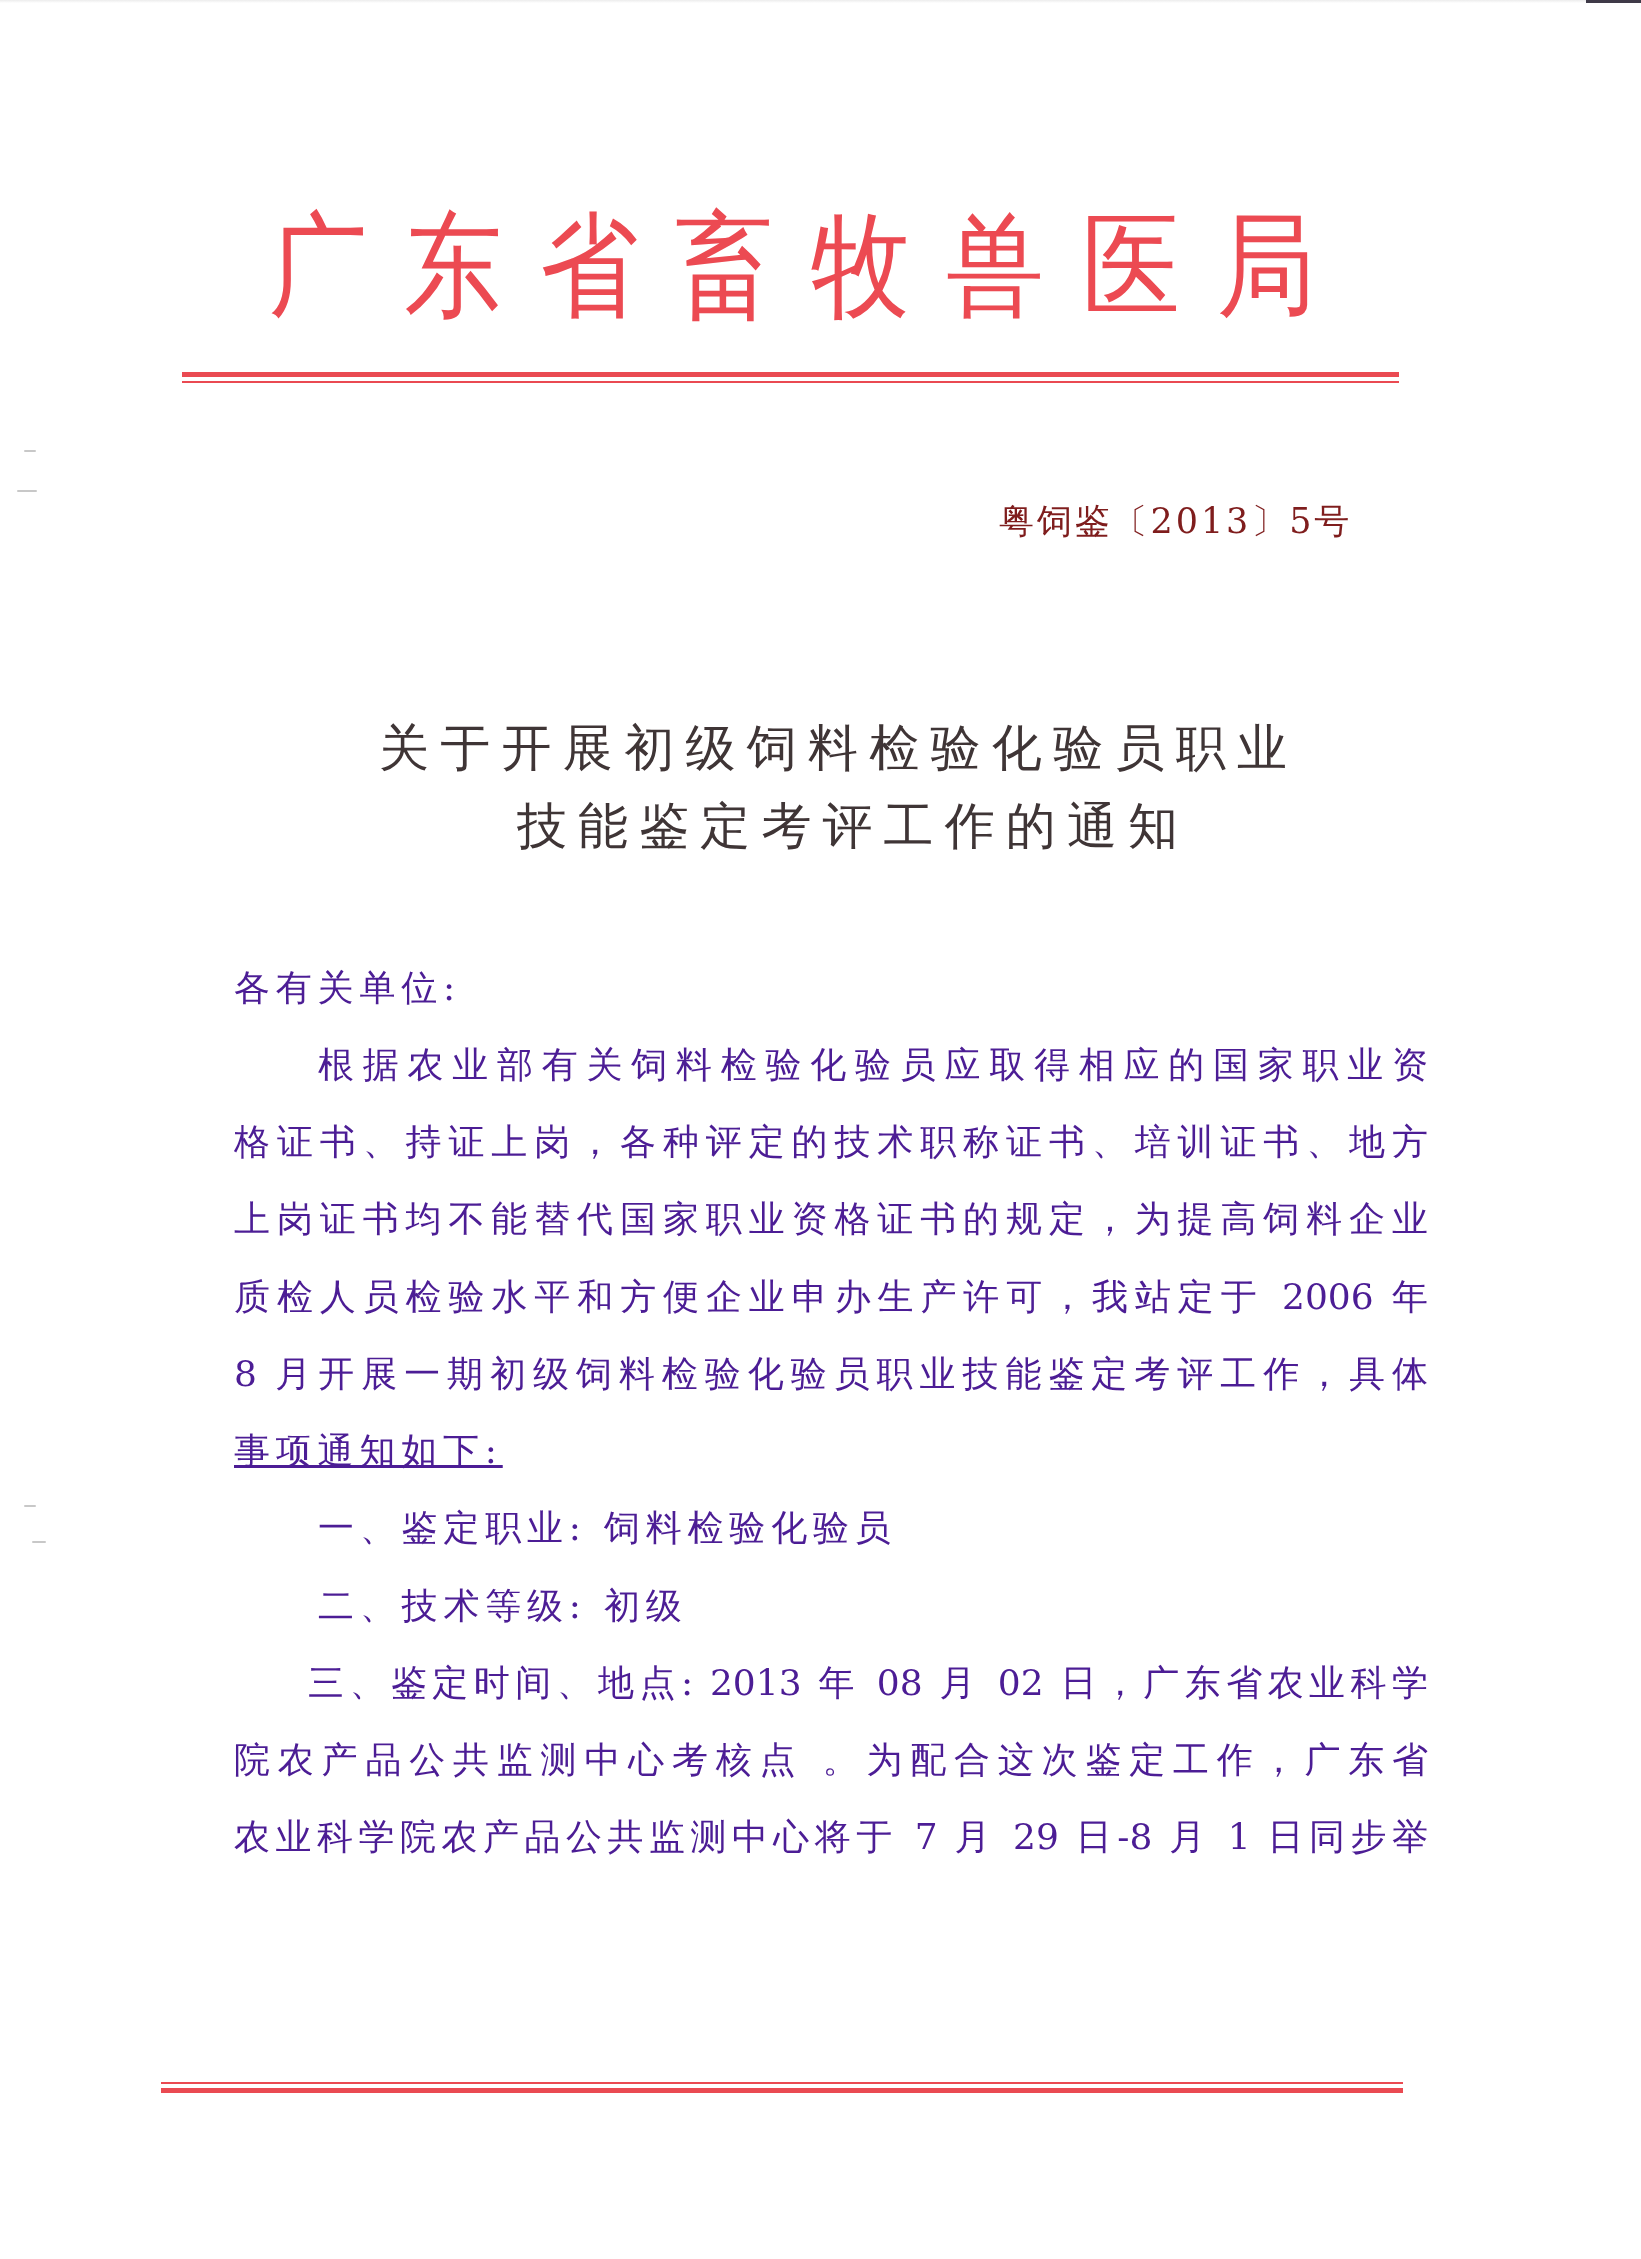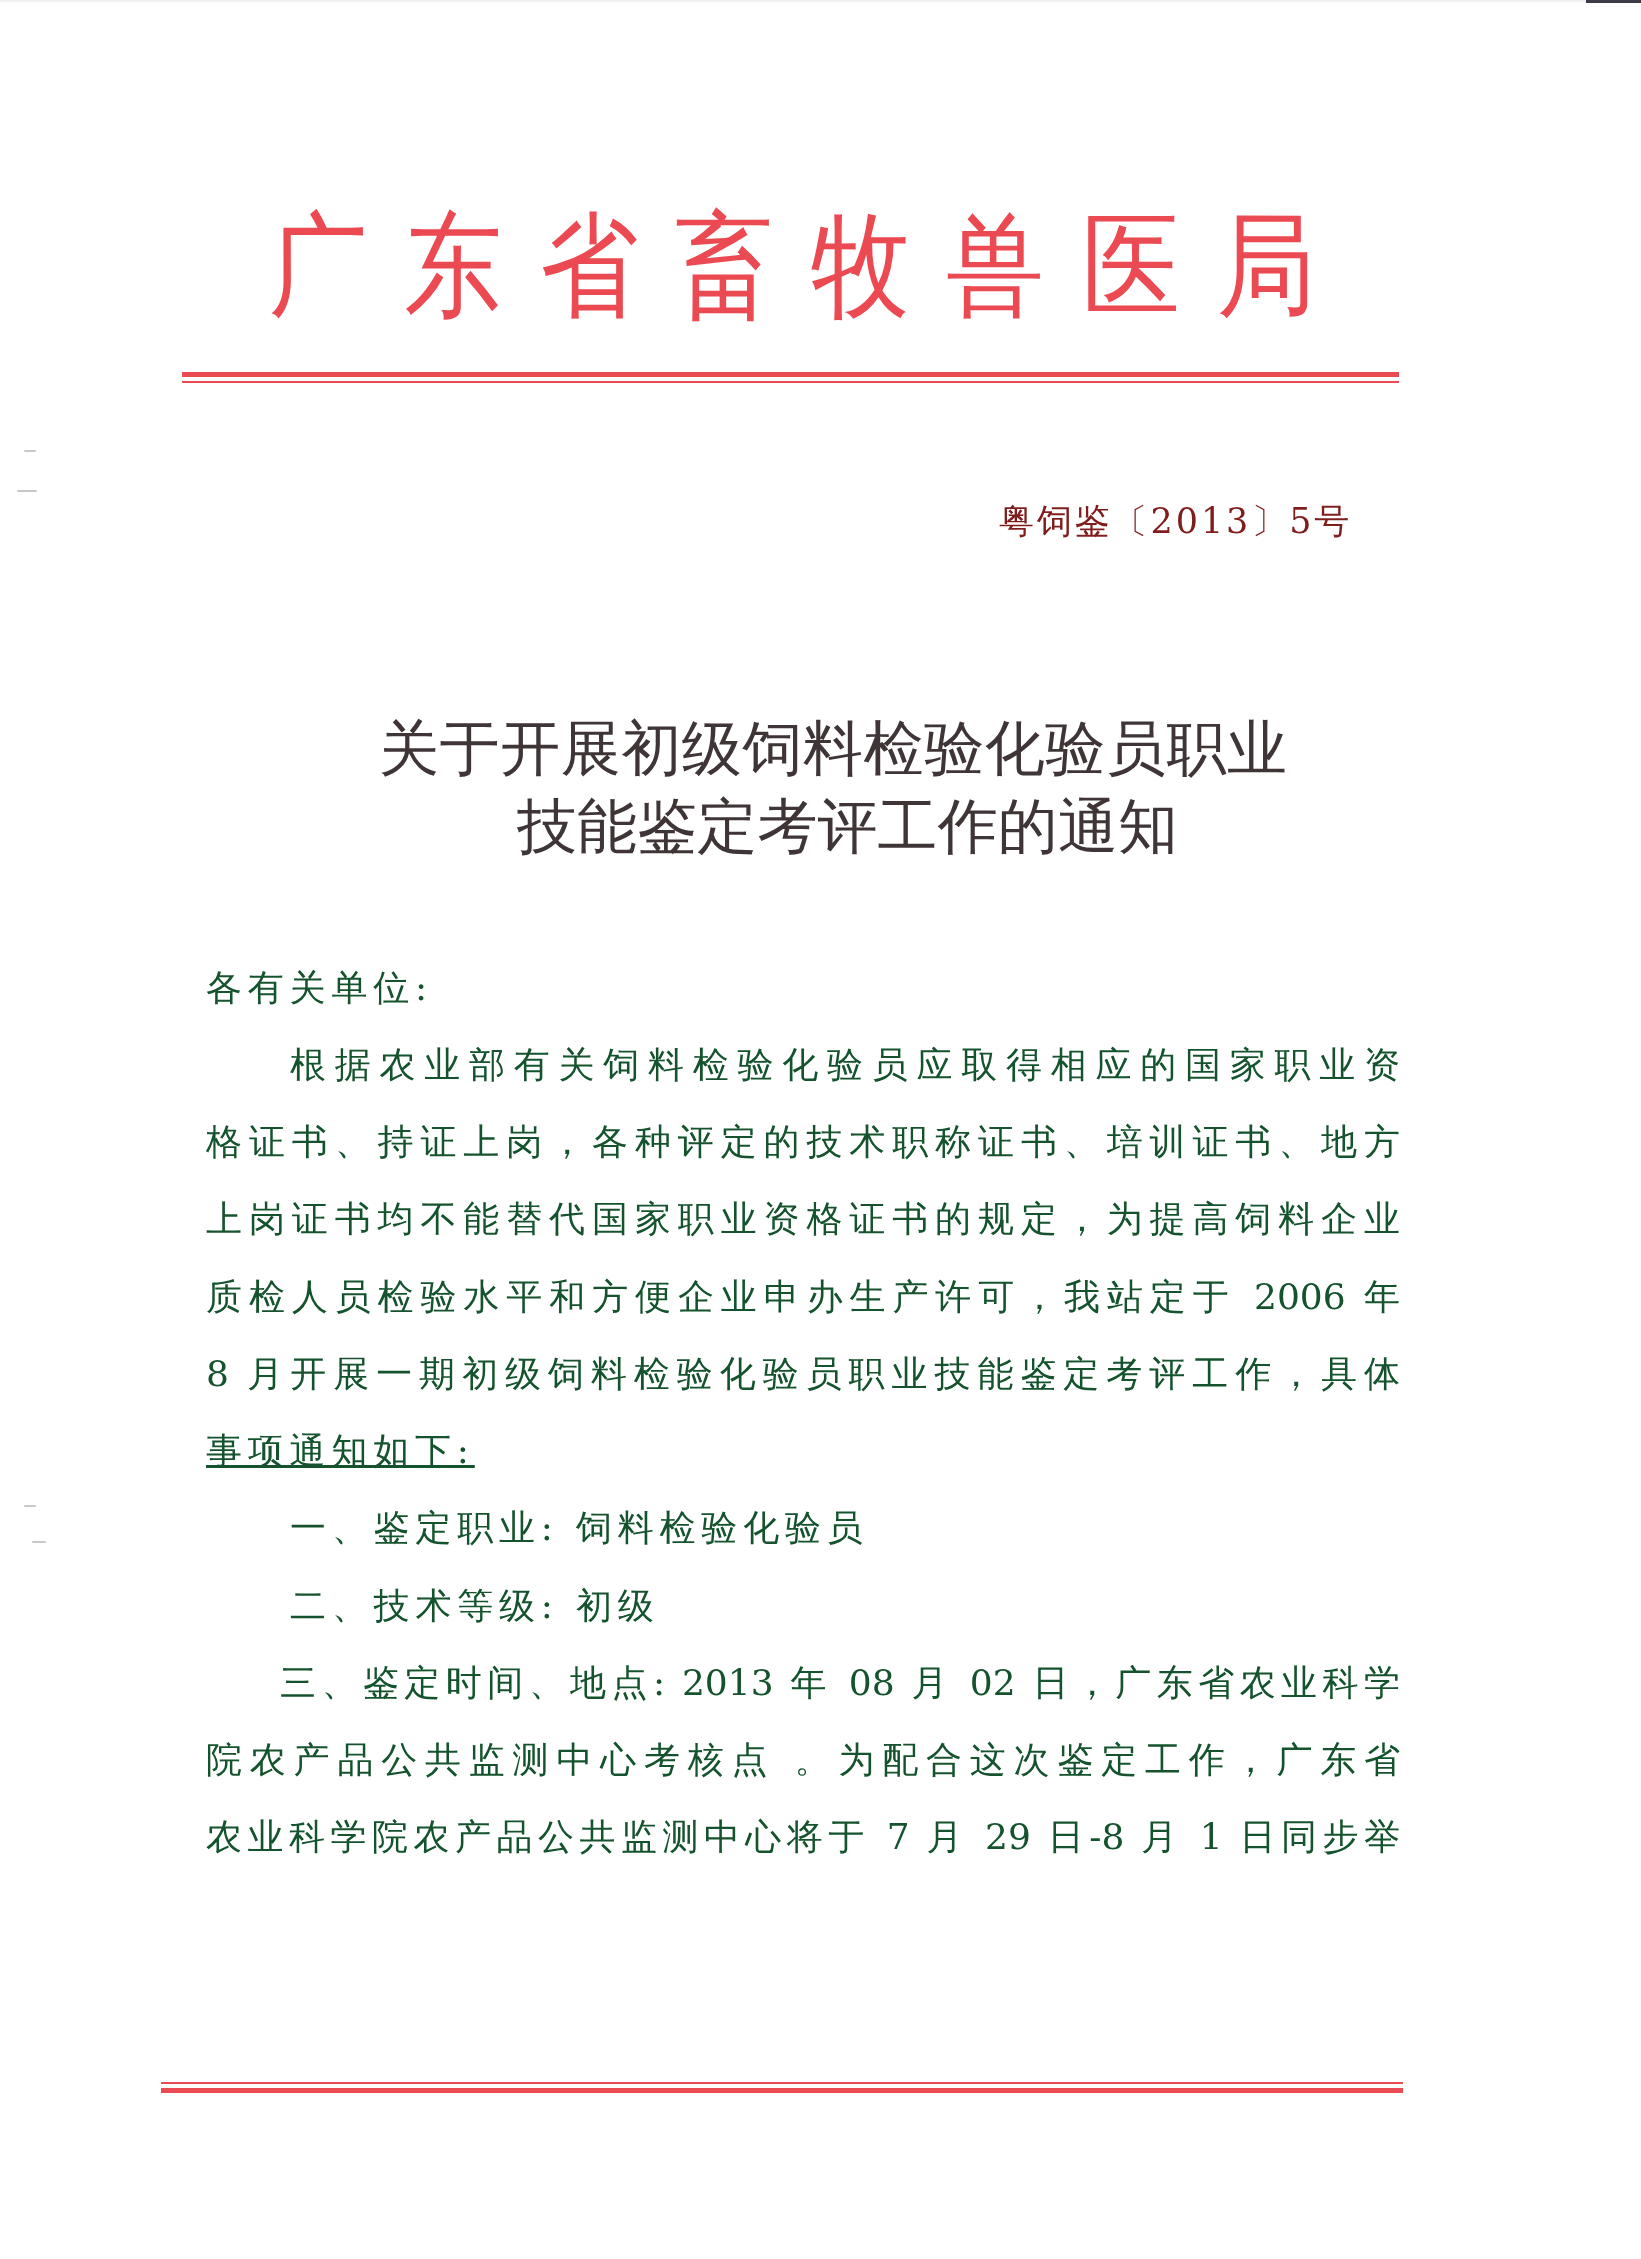--- a/index.html
+++ b/index.html
@@ -31,27 +31,28 @@
     display: inline-block; transform: scaleX(0.86); transform-origin: center;
   }
   .rule { position: absolute; background: #ea4a52; }
   .doc-number {
     position: absolute; left: 999px; top: 497px; width: 367px;
     font-size: 35px; line-height: 48px; letter-spacing: 2.9px; white-space: nowrap;
     color: #7f1d1d;
   }
   .title {
     position: absolute; font-family: "DejaVu Sans", "Liberation Sans", sans-serif;
-    font-size: 60px; line-height: 58px; color: #3f3536; white-space: nowrap;
+    font-size: 50px; line-height: 58px; color: #3f3536; white-space: nowrap;
   }
   .title-1 { left: 379px; top: 719px; width: 908px; text-align: justify; text-align-last: justify; }
   .title-2 { left: 473px; top: 797px; width: 661px; text-align: justify; text-align-last: justify; margin-left: 44px; }
   .body-line {
     position: absolute; font-size: 36px; line-height: 48px; white-space: nowrap;
-    color: #14532d;
+    color: #4c1d95;
+    margin-left: 28px;
   }
   .justify { text-align: justify; text-align-last: justify; }
   .spaced { letter-spacing: 5.8px; }
 </style>
 </head>
 <body>
 
 <div class="scan-top"></div>
 <div class="scan-corner"></div>
 <div class="scan-mark" style="left:24px;top:450px;width:11.6px;"></div>

